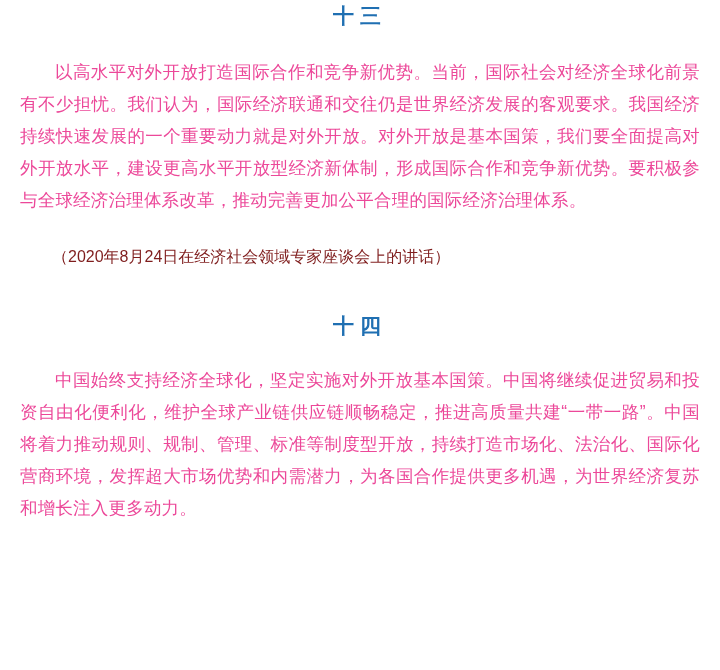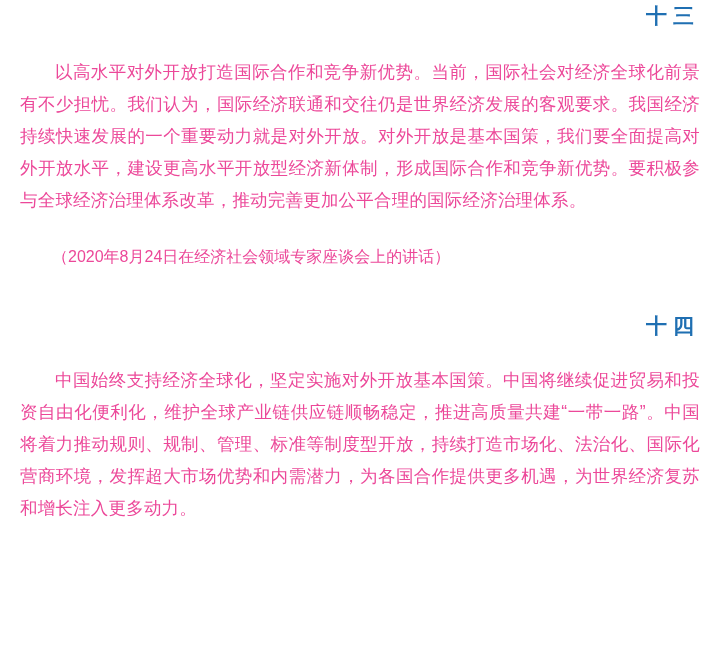--- a/index.html
+++ b/index.html
@@ -15,21 +15,21 @@
     overflow: hidden;
   }
   .page {
     width: 720px;
     height: 670px;
     box-sizing: border-box;
     padding: 0 20px;
     position: relative;
   }
   .section-heading {
-    text-align: right;
+    text-align: center;
     color: #1f6fb2;
     font-size: 21px;
     font-weight: bold;
     letter-spacing: 6px;
     font-family: "Liberation Sans", "DejaVu Sans", sans-serif;
   }
   .heading-1 {
     padding-top: 2px;
     margin-bottom: 26px;
   }
@@ -50,21 +50,21 @@
     font-family: "Liberation Sans", "DejaVu Sans", sans-serif;
     letter-spacing: 0.2px;
   }
   p.body-text:last-of-type {
     margin-bottom: 0;
   }
   .source-line {
     margin: 0 0 4px 0;
     font-size: 16px;
     line-height: 30px;
-    color: #ec4899;
+    color: #7f1d1d;
     text-indent: 2em;
     font-family: "Liberation Sans", "DejaVu Sans", sans-serif;
   }
 </style>
 </head>
 <body>
 
 <div class="page">
 
   <div class="section-heading heading-1">十三</div>

